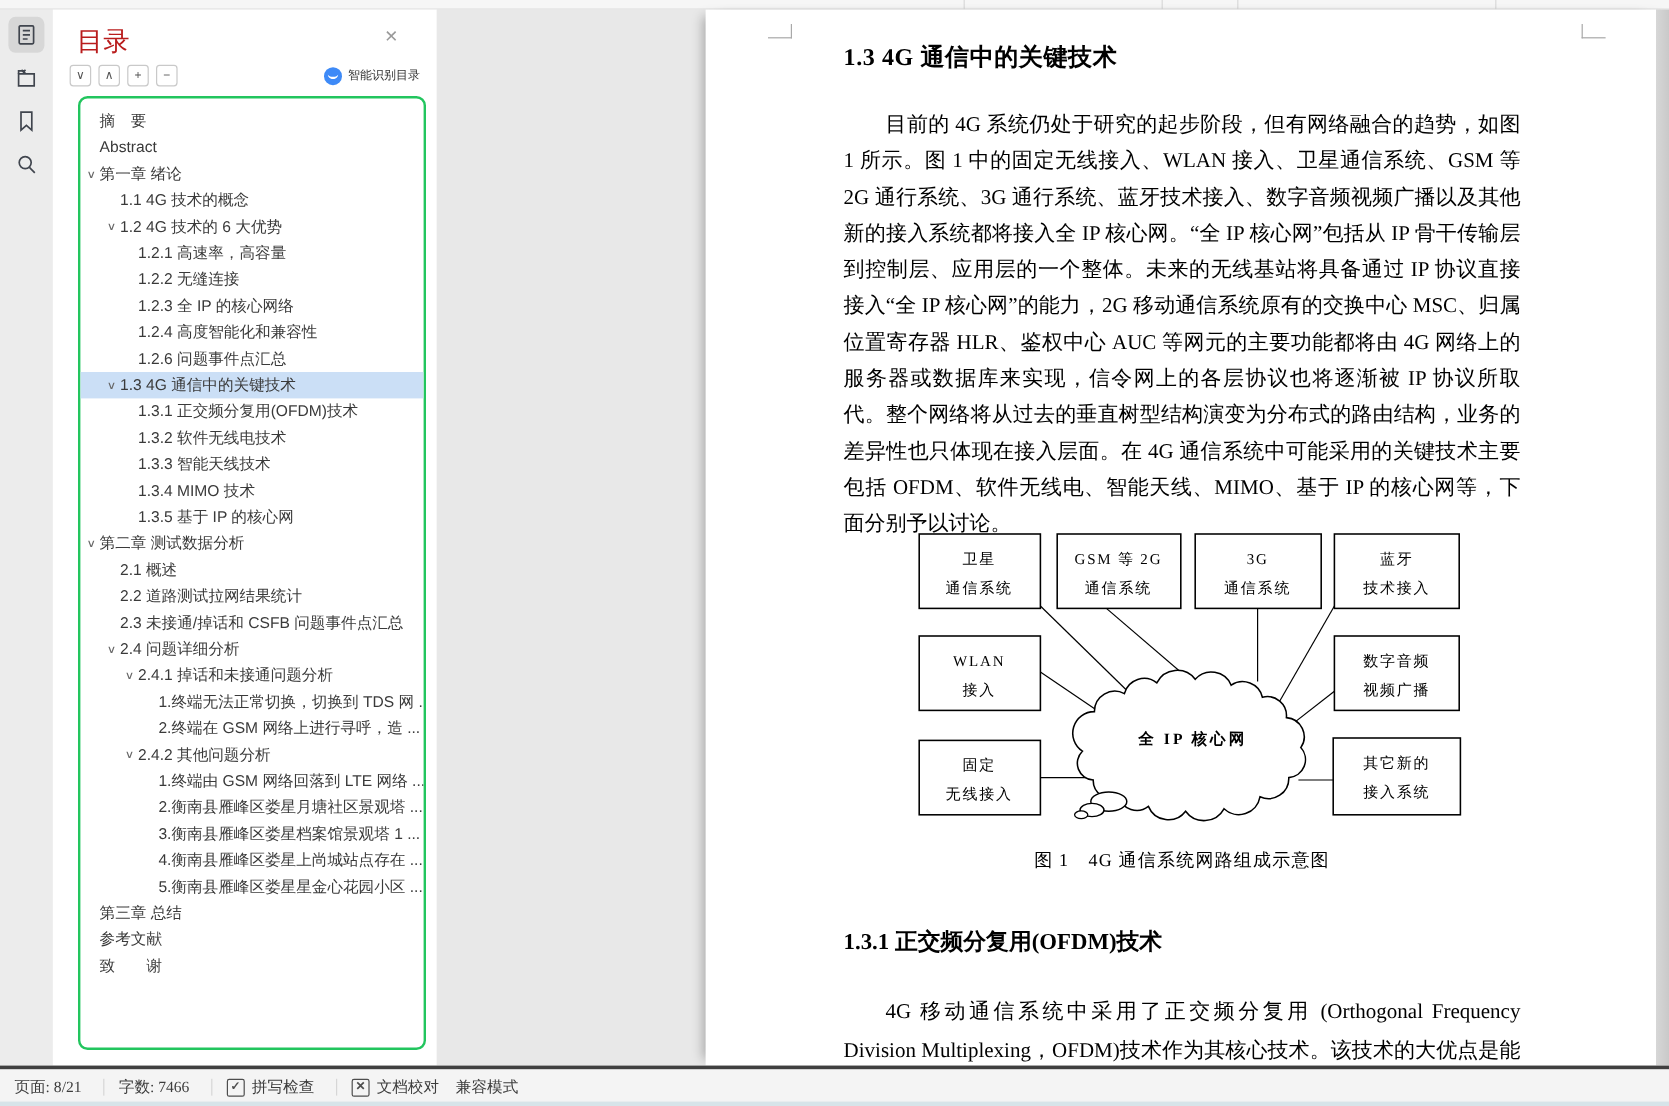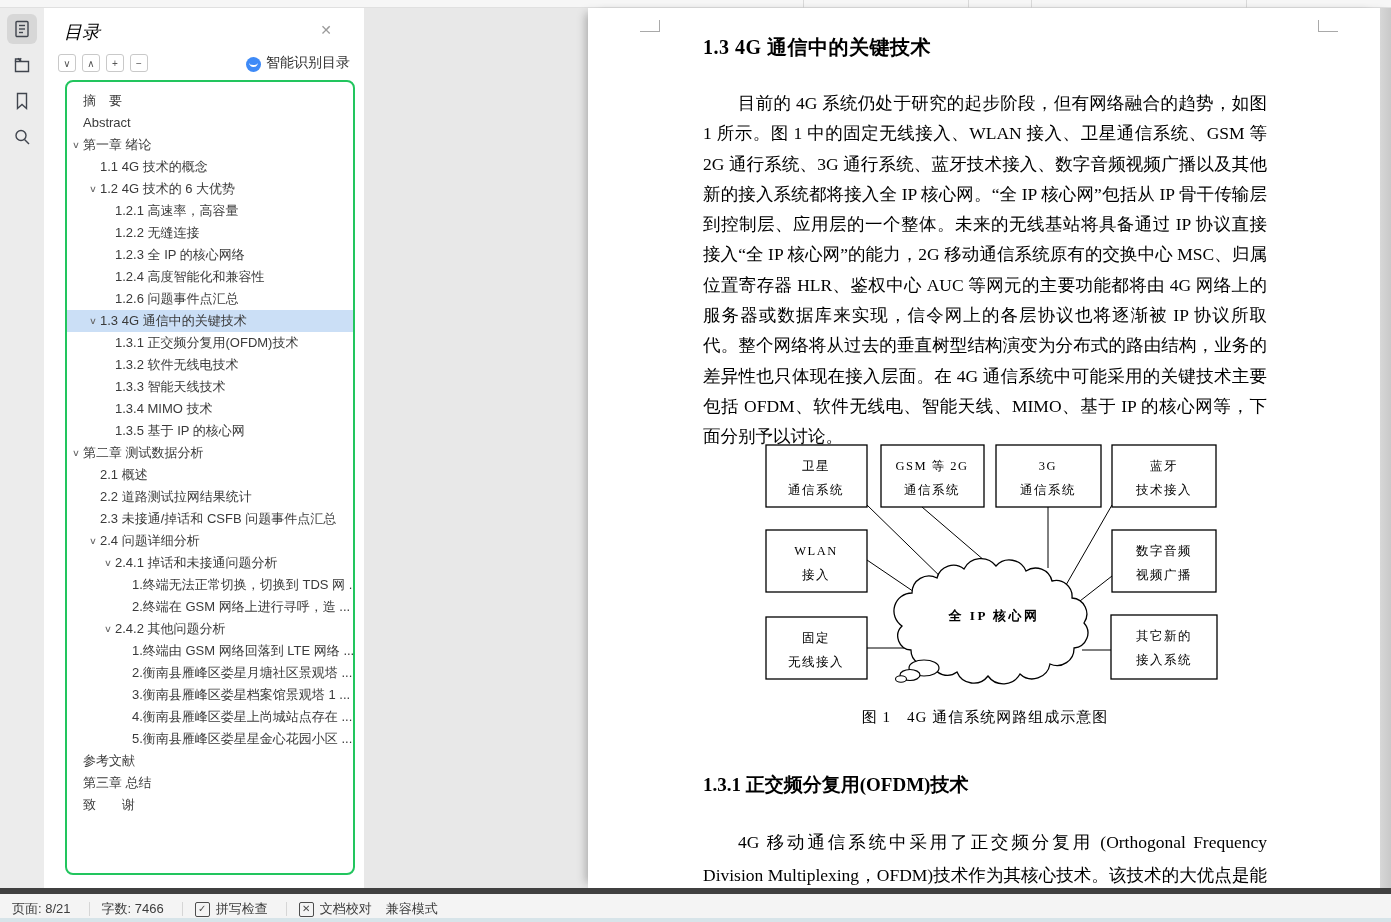--- a/index.html
+++ b/index.html
@@ -12,25 +12,25 @@
 
   
   .left-rail { position:absolute; left:0; top:8px; bottom:34px; width:44px; background:#ececec; }
   .rail-btn { width:30px; height:30px; margin:6px auto 6px auto; display:flex; align-items:center; justify-content:center; border-radius:6px; }
   .rail-btn.active { background:#d7d7d7; }
   .rail-btn svg { stroke:#40454e; fill:none; stroke-width:1.4; }
 
   
   .toc-panel { position:absolute; left:44px; top:8px; bottom:34px; width:320px; background:#ffffff; }
   .toc-header { position:absolute; left:20px; top:12px; right:14px; height:26px; }
-  .toc-title { font-size:18px; color:#000000;font-style:italic; }
+  .toc-title { font-size:22px; color:#b91c1c; }
   .toc-close { position:absolute; right:18px; top:2px; color:#9a9a9a; font-size:14px; cursor:pointer; }
   .toc-controls { position:absolute; left:14px; top:44px; right:14px; height:22px; display:flex; align-items:center; }
   .ctrl-btn { width:18px; height:18px; border:1px solid #c9c9c9; border-radius:3px; margin-right:6px; font-size:10px; color:#555; display:flex; align-items:center; justify-content:center; background:#fff; }
-  .smart-toc { margin-left:auto; display:flex; align-items:flex-end; font-size:14px; color:#333; }
+  .smart-toc { margin-left:auto; display:flex; align-items:flex-start; font-size:10px; color:#333; }
   .smart-toc .ai-ic { width:15px; height:15px; border-radius:50%; background:#3e8af7; margin-right:5px; position:relative; }
   .smart-toc .ai-ic::after { content:""; position:absolute; left:3px; top:4px; width:9px; height:4px; border-bottom:2px solid #fff; border-radius:0 0 6px 6px; }
 
   .toc-box { position:absolute; left:21px; top:72px; width:290px; bottom:13px; border:2px solid #22c55e; border-radius:8px; overflow:hidden; padding-top:8px; background:#fff; }
   .toc-row { height:22px; line-height:22px; font-size:13px; color:#3a3a3a; white-space:nowrap; overflow:hidden; display:flex; align-items:center; }
   .toc-row.sel { background:#cbdff6; }
   .toc-row .tarrow { display:inline-block; width:14px; margin-left:-14px; text-align:center; font-size:9px; color:#666; transform:scaleX(1.2); }
   .lvl0 { padding-left:16px; } .lvl1 { padding-left:33px;align-items:flex-end; } .lvl2 { padding-left:48px; } .lvl3 { padding-left:65px; }
 
   
@@ -47,21 +47,21 @@
   .doc-p1 { position:absolute; left:115px; top:80px; width:564px; font-size:17.5px; line-height:30.3px;
             text-align:justify; text-indent:2em; }
   .figure-wrap { position:absolute; left:166px; top:430px; width:492px; height:254px; }
   .fig-caption { position:absolute; left:115px; top:700px; width:564px; text-align:center; font-size:15px; font-weight:normal; letter-spacing:1px; }
   .doc-h2 { position:absolute; left:115px; top:764px; font-size:19px; font-weight:bold; }
   .doc-p2 { position:absolute; left:115px; top:818px; width:564px; font-size:17.5px; line-height:33px;
             text-align:justify; text-indent:2em; }
   .figure-wrap svg text { font-family:"Liberation Serif","DejaVu Serif",serif; }
 
   
-  .status-bar { position:absolute; left:0; bottom:0; width:1391px; height:34px; background:#f4f4f4; border-top:6px solid #404040; }
+  .status-bar { position:absolute; left:0; bottom:0; width:1391px; height:34px; background:#f4f4f4; border-top:3px solid #404040;font-family:Liberation Serif, serif; }
   .status-inner { position:absolute; left:0; top:0; right:0; height:30px; display:flex; align-items:center; font-size:13px; color:#3c3c3c; padding-left:12px; }
   .status-sep { width:1px; height:14px; background:#d6d6d6; margin:0 12px; }
   .status-item { display:flex; align-items:center; margin-right:6px; }
   .chk-ic { width:15px; height:15px; border:1.4px solid #4d4d4d; border-radius:2px; margin-right:6px; font-size:10px; line-height:12px; text-align:center; color:#4d4d4d; font-weight:bold; }
   .bottom-blue { position:absolute; left:0; bottom:0; width:100%; height:4px; background:#d7e4e9; }
 </style>
 </head>
 <body>
 
 <div class="top-strip">
@@ -207,24 +207,24 @@
       <div class="toc-row lvl3">
         <span>3.衡南县雁峰区娄星档案馆景观塔 1 ...</span>
       </div>
       <div class="toc-row lvl3">
         <span>4.衡南县雁峰区娄星上尚城站点存在 ...</span>
       </div>
       <div class="toc-row lvl3">
         <span>5.衡南县雁峰区娄星星金心花园小区 ...</span>
       </div>
       <div class="toc-row lvl0">
+        <span>第三章 总结</span>
+      </div>
+      <div class="toc-row lvl0">
         <span>参考文献</span>
-      </div>
-      <div class="toc-row lvl0">
-        <span>第三章 总结</span>
       </div>
       <div class="toc-row lvl0">
         <span>致　　谢</span>
       </div>
     </div>
 </div>
 
 <div class="workspace"></div>
 <div class="page">
   <div class="corner-mark cm-left"></div>

